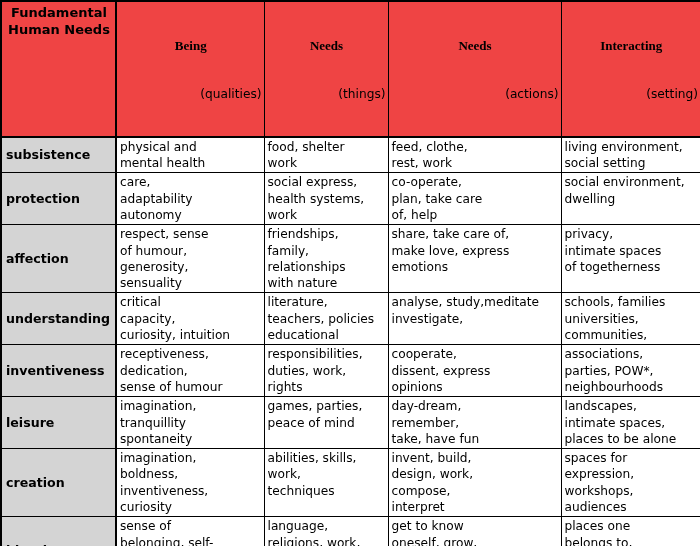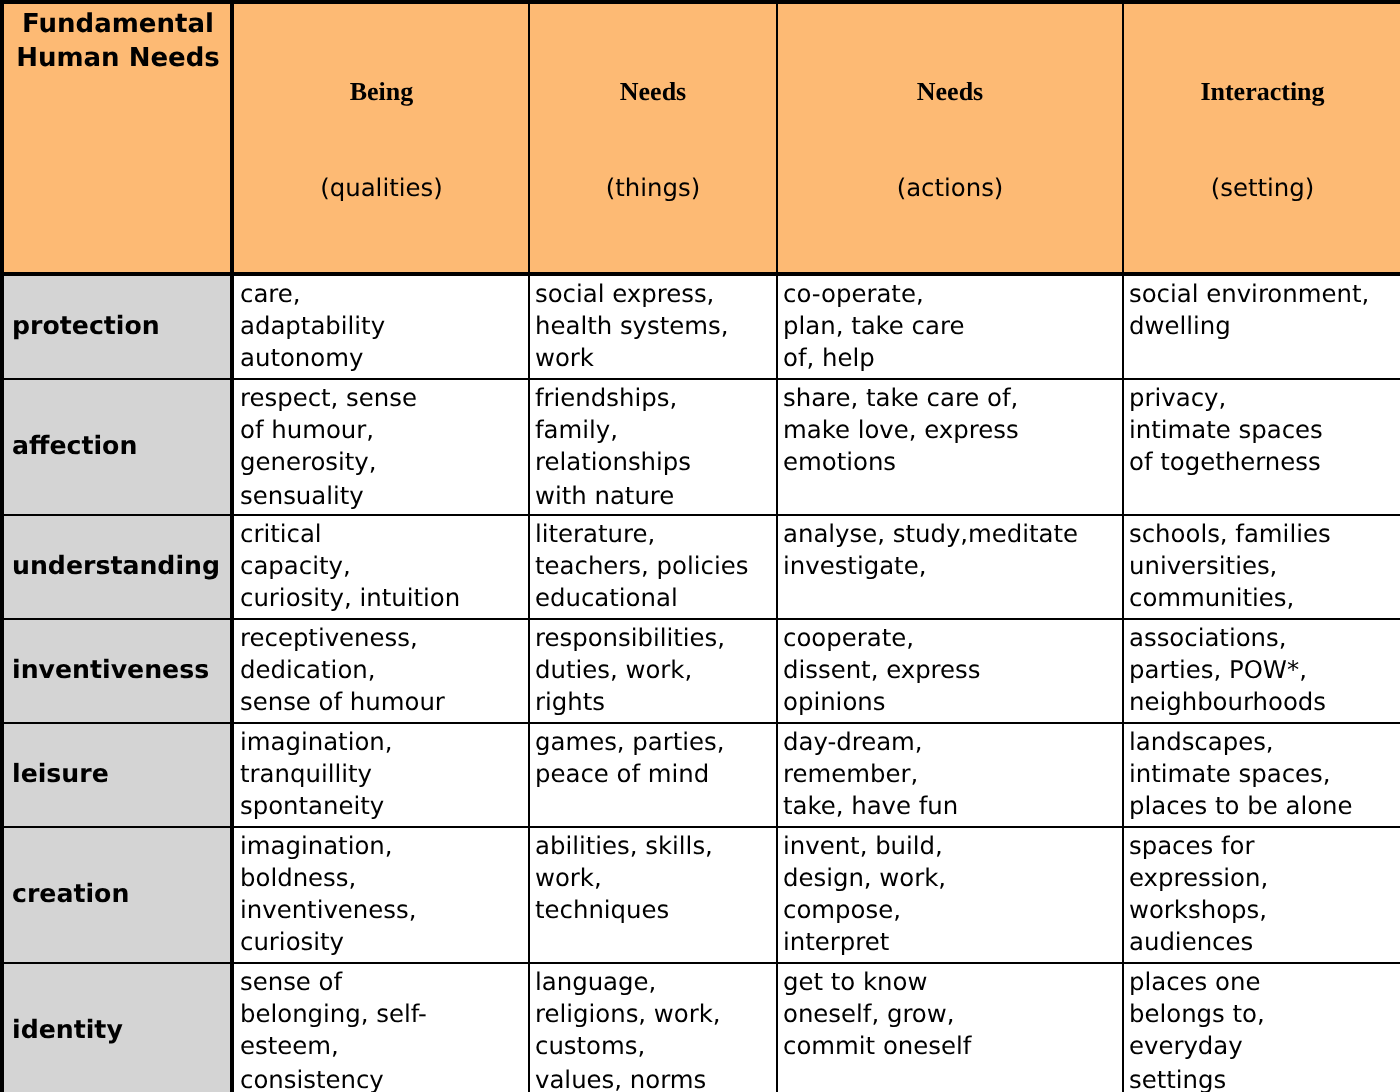--- a/index.html
+++ b/index.html
@@ -27,34 +27,34 @@
     vertical-align: top;
     padding: 1px 2px 1px 3px;
     font-size: 12.2px;
     line-height: 16.3px;
     font-weight: normal;
     white-space: pre;          
     overflow: hidden;
     text-align: left;
   }
   thead th {
-    background: #fdba74;
+    background: #ef4444;
     border-bottom: 2px solid #000000;
     text-align: center;
     vertical-align: top;
     padding-top: 2px;
   }
   th.needs-h {
     font-weight: bold;
     font-size: 13px;
     line-height: 17px;
     border-right: 2px solid #000000;
   }
   .ht { font-weight: bold; font-size: 13px; line-height: 17px; font-family: Liberation Serif, serif; }
-  .hs { font-weight: normal; font-size: 12.2px; line-height: 16px; }
+  .hs { font-weight: normal; font-size: 12.2px; line-height: 16px; text-align: right; }
   td.label {
     background: #d4d4d4;
     font-weight: bold;
     font-size: 12.6px;
     vertical-align: middle;
     border-right: 2px solid #000000;
     padding-left: 4px;
   }
 </style>
 </head>
@@ -85,20 +85,31 @@
           <div class="ht">Needs</div>
           <div class="hs">(actions)</div>
         </th>
         <th>
           <div class="ht">Interacting</div>
           <div class="hs">(setting)</div>
         </th>
       </tr>
     </thead>
     <tbody>
+      <tr style="height:34px">
+        <td class="label">subsistence</td>
+        <td>physical and
+mental health</td>
+        <td>food, shelter
+work</td>
+        <td>feed, clothe,
+rest, work</td>
+        <td>living environment,
+social setting</td>
+      </tr>
       <tr style="height:50px">
         <td class="label">protection</td>
         <td>care,
 adaptability
 autonomy</td>
         <td>social express,
 health systems,
 work</td>
         <td>co-operate,
 plan, take care

